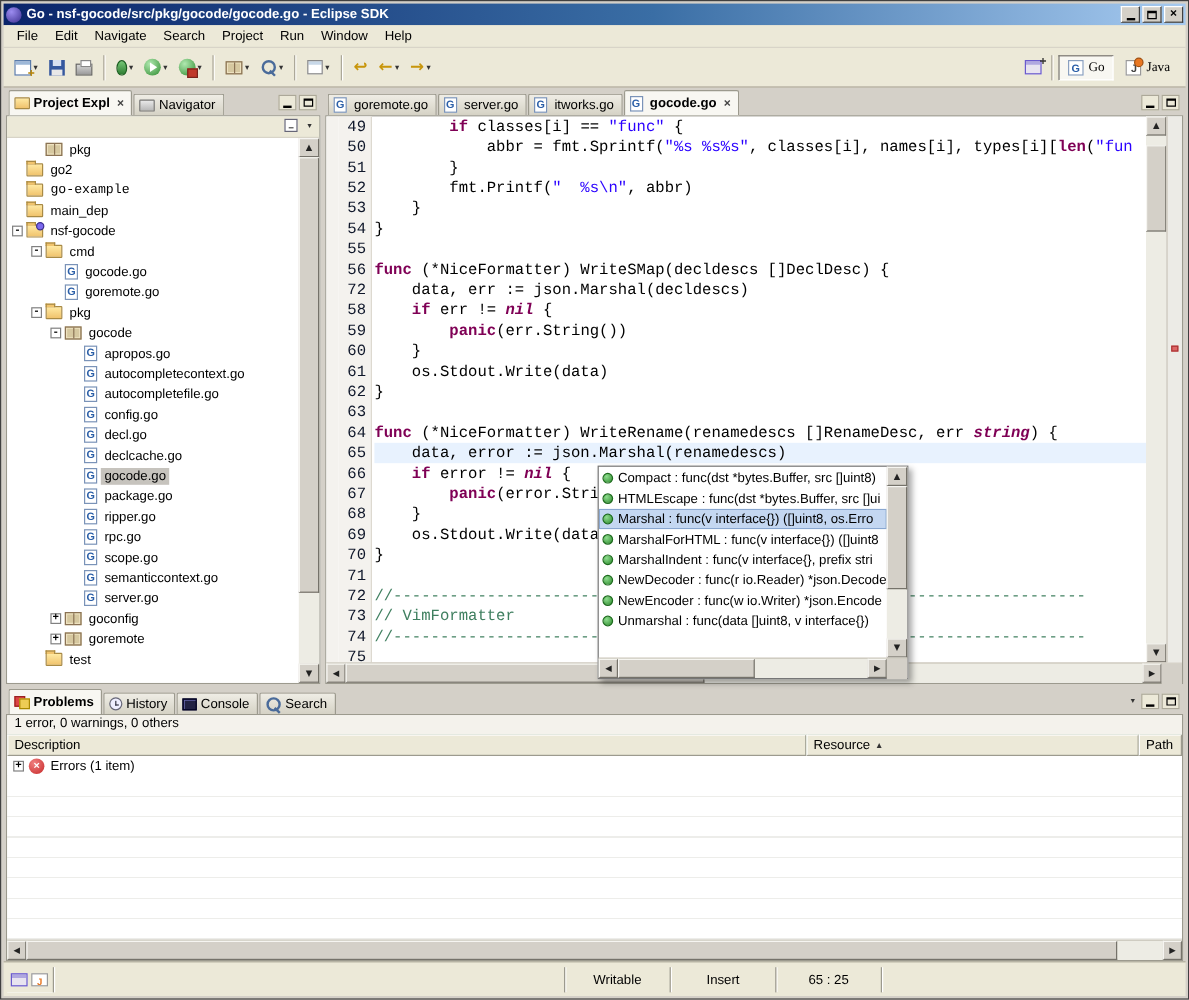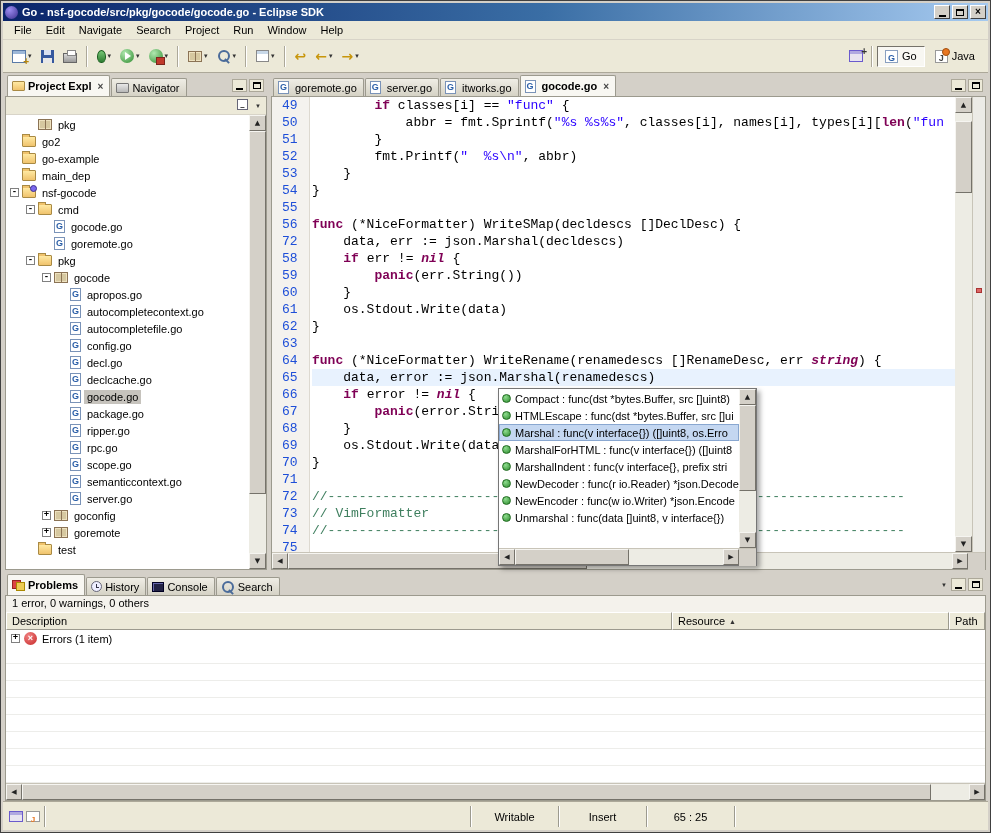--- a/index.html
+++ b/index.html
@@ -22,21 +22,21 @@
 .toolbar{height:33px;flex:none;background:#ECE9D8;display:flex;align-items:center;padding:0 5px;border-bottom:1px solid #ACA899;}
 .tgroup{display:flex;align-items:center;gap:1px;}
 .tbtn{height:24px;display:flex;align-items:center;padding:0 4px;gap:2px;}
 .drop{font-size:7px;color:#333;}
 .tsep{width:2px;height:21px;border-left:1px solid #ACA899;border-right:1px solid #FFF;margin:0 4px;}
 .tglyph{font-family:"DejaVu Sans",sans-serif;font-size:14px;line-height:14px;font-weight:bold;color:#C8960C;}
 .pgroup{margin-left:auto;display:flex;align-items:center;}
 #perspectives{display:flex;align-items:center;gap:2px;}
 .pbtn{display:flex;align-items:center;gap:4px;padding:3px 7px;border:1px solid transparent;}
 .pbtn.active{background:#F8F7F2;border-color:#75726A #FFF #FFF #75726A;}
-.plabel{color:#000;}
+.plabel{color:#000;font-family:Liberation Serif, serif;}
 
 
 .ticon{display:inline-block;flex:none;}
 .ic-new-wizard{width:14px;height:13px;background:#FFF;border:1px solid #5A7BA8;box-shadow:inset 0 3px 0 #9DB8D8;position:relative;}
 .ic-new-wizard::after{content:"+";position:absolute;right:-4px;bottom:-5px;color:#B8860B;font-weight:bold;font-size:10px;}
 .ic-save{width:13px;height:13px;background:#35589E;position:relative;}
 .ic-save::before{content:"";position:absolute;left:3px;top:0;width:7px;height:5px;background:#D8E0F0;}
 .ic-save::after{content:"";position:absolute;left:2px;bottom:0;width:9px;height:5px;background:#E8E8E8;}
 .ic-print{width:14px;height:10px;background:linear-gradient(#D8D8D8,#9A9A9A);border:1px solid #666;position:relative;margin-top:3px;}
 .ic-print::before{content:"";position:absolute;left:3px;top:-4px;width:7px;height:4px;background:#FFF;border:1px solid #888;}
@@ -99,21 +99,21 @@
 .ico-project::after{content:"";position:absolute;right:-2px;top:-3px;width:5px;height:5px;border-radius:50%;background:#7B68EE;border:1px solid #3B2F8F;}
 .ico-package{width:14px;height:11px;flex:none;background:#D6C8A0;border:1px solid #8B7355;box-shadow:inset 0 0 0 1px #EEE2C0;position:relative;margin-right:3px;}
 .ico-package::before{content:"";position:absolute;left:50%;top:0;bottom:0;width:1px;background:#8B7355;}
 .ico-gofile{display:inline-block;width:11px;height:13px;flex:none;background:#FFF;border:1px solid #7A93B8;color:#2B5FA8;font:bold 9px/11px "Liberation Sans",sans-serif;text-align:center;margin-right:3px;}
 
 
 .editor{flex:1;display:flex;flex-direction:column;min-width:0;min-height:0;}
 .editor-frame{flex:1;border:1px solid #9C9A8E;background:#FFF;display:flex;flex-direction:column;min-height:0;}
 .editor-body{flex:1;display:flex;min-height:0;}
 .ruler{width:10px;flex:none;background:#F4F2EE;}
-.gutter{width:28px;flex:none;background:#F4F2EE;color:#1d4ed8;font:13px/17px "Liberation Mono",monospace;text-align:left;padding-right:4px;border-right:1px solid #DDD9D0;overflow:hidden;}
+.gutter{width:28px;flex:none;background:#F4F2EE;color:#0f172a;font:13px/17px "Liberation Mono",monospace;text-align:right;padding-right:4px;border-right:1px solid #DDD9D0;overflow:hidden;}
 .gln{height:17px;}
 .code{flex:1;overflow:hidden;font:13px/17px "Liberation Mono",monospace;white-space:pre;color:#000;padding-left:2px;}
 .cline{height:17px;}
 .cline.current{background:#E8F2FE;}
 .seg-k{color:#7F0055;font-weight:bold;}
 .seg-i{color:#7F0055;font-weight:bold;font-style:italic;}
 .seg-s{color:#2A00FF;}
 .seg-c{color:#3F7F5F;}
 .overview{width:13px;flex:none;background:#ECEBE6;border-left:1px solid #C8C4B8;position:relative;}
 .ov-mark{position:absolute;left:3px;top:42%;width:6px;height:5px;background:#D66;border:1px solid #A33;}
@@ -298,21 +298,21 @@
               <div class="trow" style="padding-left: 20px;">
                 <span class="texp empty"></span>
                 <span class="ico-package"></span>
                 <span class="tlabel">pkg</span>
               </div>
               <div class="trow" style="padding-left: 4px;">
                 <span class="texp empty"></span>
                 <span class="ico-folder"></span>
                 <span class="tlabel">go2</span>
               </div>
-              <div class="trow" style="padding-left: 4px;">
+              <div class="trow" style="padding-left: 4px; font-family: Liberation Mono, monospace;">
                 <span class="texp empty"></span>
                 <span class="ico-folder"></span>
                 <span class="tlabel">go-example</span>
               </div>
               <div class="trow" style="padding-left: 4px;">
                 <span class="texp empty"></span>
                 <span class="ico-folder"></span>
                 <span class="tlabel">main_dep</span>
               </div>
               <div class="trow" style="padding-left: 4px;">

